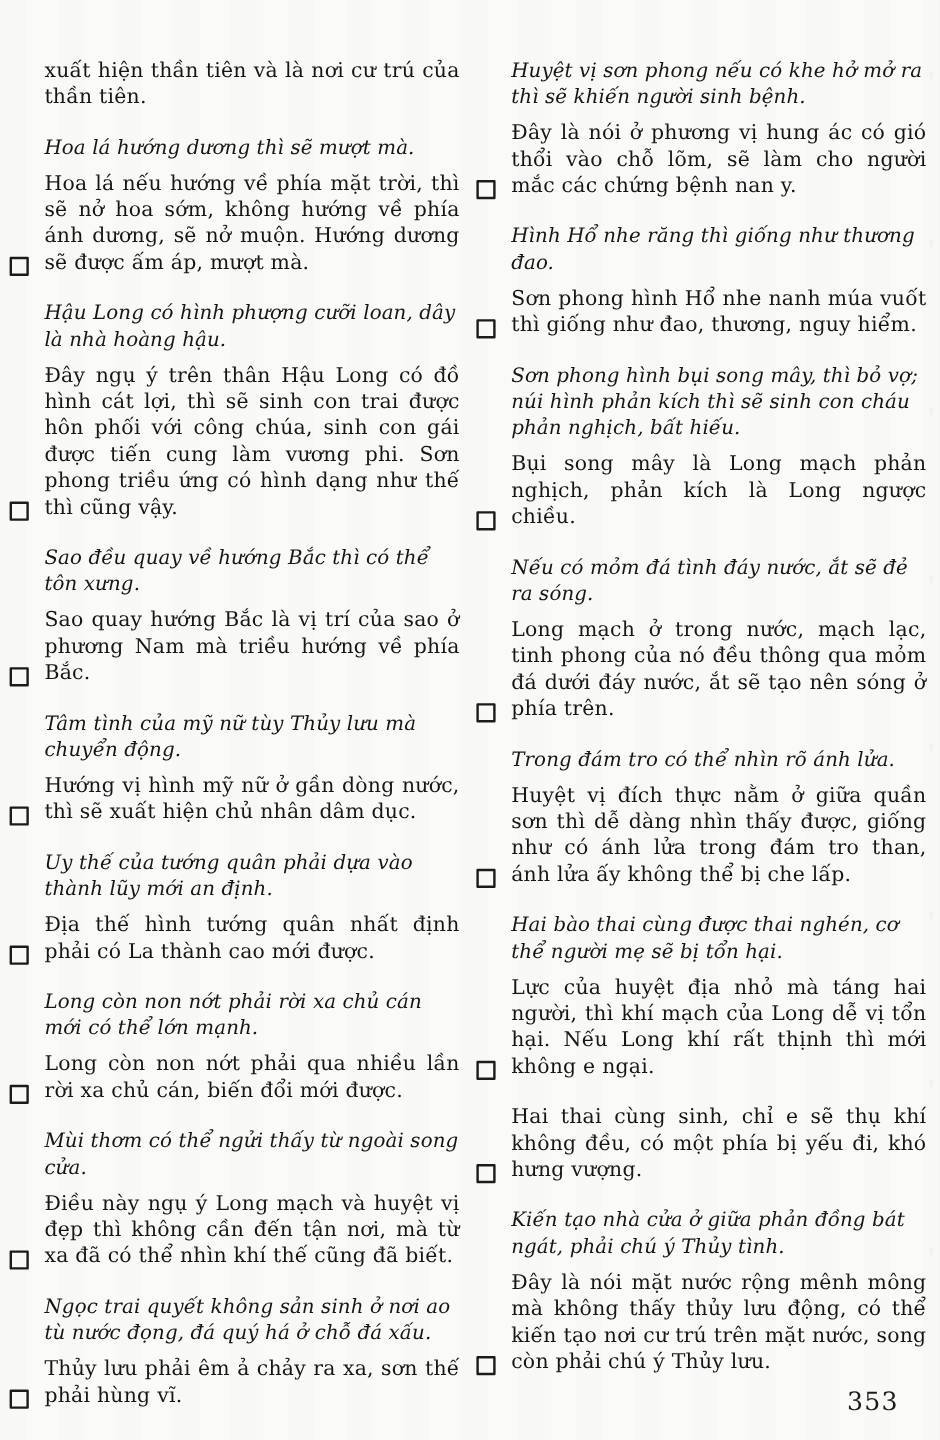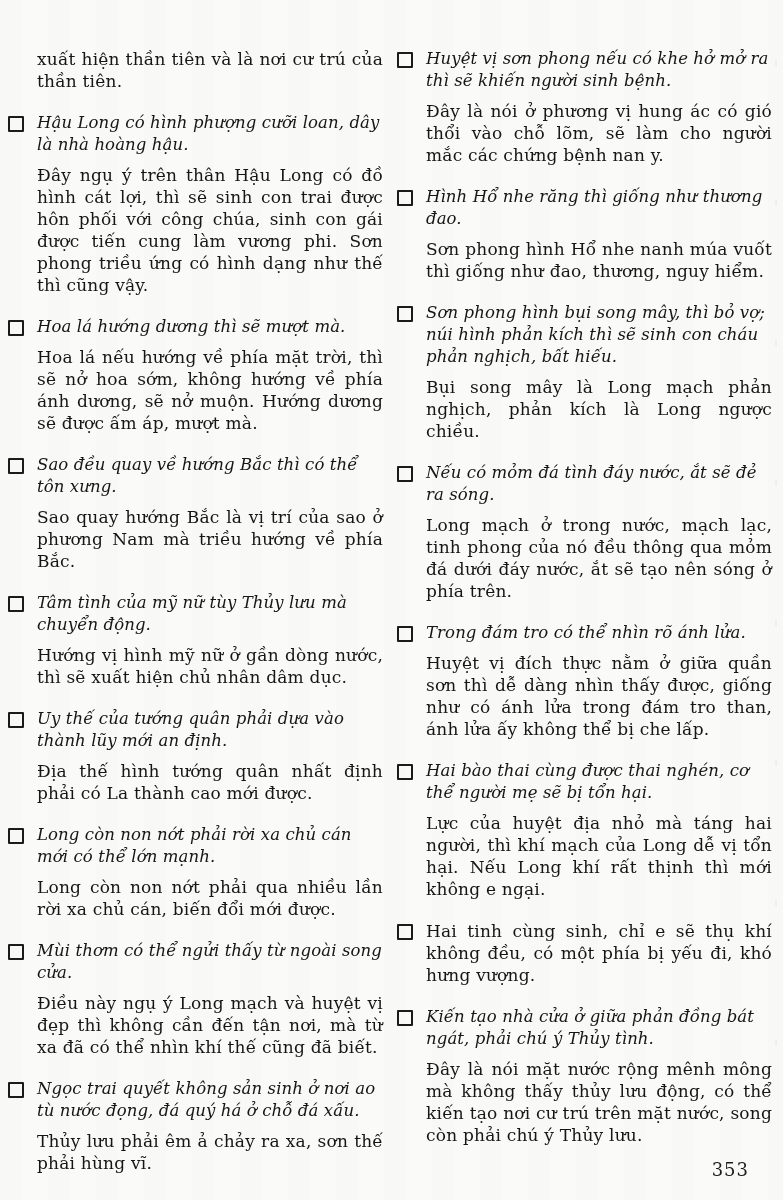--- a/index.html
+++ b/index.html
@@ -24,21 +24,21 @@
     display: flex;
     gap: 14px;
     padding: 48px 10px 0 8px;
   }
   .col {
     width: 375px;
     flex: none;
   }
   .item {
     display: flex;
-    align-items: flex-start;
+    align-items: flex-end;
     margin-bottom: 20px;
   }
   .checkbox {
     flex: none;
     width: 12px;
     height: 12px;
     border: 2px solid #1b1b1b;
     border-radius: 1px;
     margin: 4px 13px 0 0;
     background: transparent;
@@ -56,21 +56,21 @@
     margin: 0;
     font-size: 17px;
     line-height: 22px;
     text-align: justify;
     letter-spacing: 0.2px;
   }
   .page-number {
     position: absolute;
     right: 34px;
     bottom: 20px;
-    font-size: 18px;
+    font-size: 21px;
     letter-spacing: 1px;
     color: #1b1b1b;
   }
   
   .scan-edge {
     position: absolute;
     right: 6px; top: 60px; bottom: 60px;
     width: 2px;
     background: repeating-linear-gradient(180deg,
       rgba(0,0,0,0.10) 0 6px, rgba(0,0,0,0.0) 6px 140px);
@@ -87,36 +87,36 @@
     <span class="checkbox hidden"></span>
     <div class="content">
 
     <p class="bodytext">xuất hiện thần tiên và là nơi cư trú của thần tiên.</p>
           </div>
   </div>
 
   <div class="item">
     <span class="checkbox"></span>
     <div class="content">
+      <div class="heading">Hoa lá hướng dương thì sẽ mượt mà.</div>
+    <p class="bodytext">Hoa lá nếu hướng về phía mặt trời, thì sẽ nở hoa sớm, không hướng về phía ánh dương, sẽ nở muộn. Hướng dương sẽ được ấm áp, mượt mà.</p>
+          </div>
+  </div>
+
+  <div class="item">
+    <span class="checkbox"></span>
+    <div class="content">
       <div class="heading">Hậu Long có hình phượng cưỡi loan, dây là nhà hoàng hậu.</div>
     <p class="bodytext">Đây ngụ ý trên thân Hậu Long có đồ hình cát lợi, thì sẽ sinh con trai được hôn phối với công chúa, sinh con gái được tiến cung làm vương phi. Sơn phong triều ứng có hình dạng như thế thì cũng vậy.</p>
           </div>
   </div>
 
   <div class="item">
     <span class="checkbox"></span>
     <div class="content">
-      <div class="heading">Hoa lá hướng dương thì sẽ mượt mà.</div>
-    <p class="bodytext">Hoa lá nếu hướng về phía mặt trời, thì sẽ nở hoa sớm, không hướng về phía ánh dương, sẽ nở muộn. Hướng dương sẽ được ấm áp, mượt mà.</p>
-          </div>
-  </div>
-
-  <div class="item">
-    <span class="checkbox"></span>
-    <div class="content">
       <div class="heading">Sao đều quay về hướng Bắc thì có thể tôn xưng.</div>
     <p class="bodytext">Sao quay hướng Bắc là vị trí của sao ở phương Nam mà triều hướng về phía Bắc.</p>
           </div>
   </div>
 
   <div class="item">
     <span class="checkbox"></span>
     <div class="content">
       <div class="heading">Tâm tình của mỹ nữ tùy Thủy lưu mà chuyển động.</div>
     <p class="bodytext">Hướng vị hình mỹ nữ ở gần dòng nước, thì sẽ xuất hiện chủ nhân dâm dục.</p>
@@ -200,21 +200,21 @@
     <span class="checkbox"></span>
     <div class="content">
       <div class="heading">Hai bào thai cùng được thai nghén, cơ thể người mẹ sẽ bị tổn hại.</div>
     <p class="bodytext">Lực của huyệt địa nhỏ mà táng hai người, thì khí mạch của Long dễ vị tổn hại. Nếu Long khí rất thịnh thì mới không e ngại.</p>
           </div>
   </div>
 
   <div class="item">
     <span class="checkbox"></span>
     <div class="content">
-    <p class="bodytext">Hai tinh cùng sinh, chỉ e sẽ thụ khí không đều, có một phía bị yếu đi, khó hưng vượng.</p>
+    <p class="bodytext">Hai thai cùng sinh, chỉ e sẽ thụ khí không đều, có một phía bị yếu đi, khó hưng vượng.</p>
           </div>
   </div>
 
   <div class="item">
     <span class="checkbox"></span>
     <div class="content">
       <div class="heading">Kiến tạo nhà cửa ở giữa phản đồng bát ngát, phải chú ý Thủy tình.</div>
     <p class="bodytext">Đây là nói mặt nước rộng mênh mông mà không thấy thủy lưu động, có thể kiến tạo nơi cư trú trên mặt nước, song còn phải chú ý Thủy lưu.</p>
           </div>
   </div>

